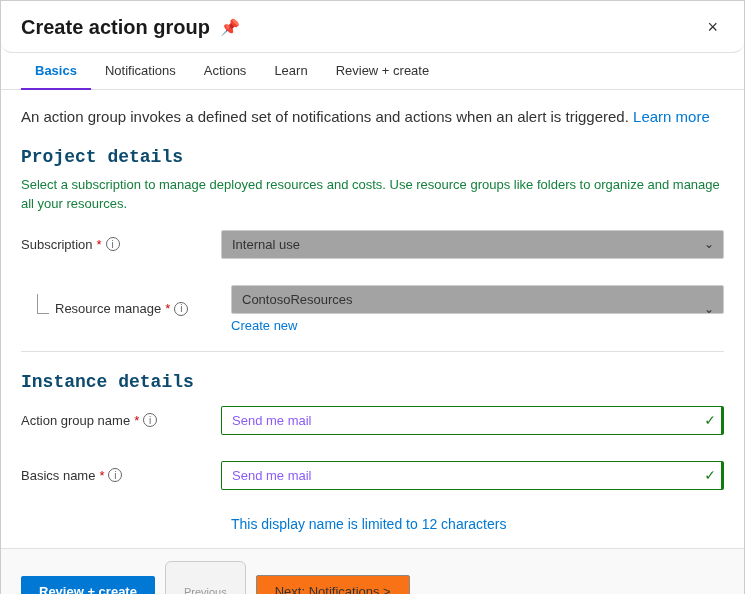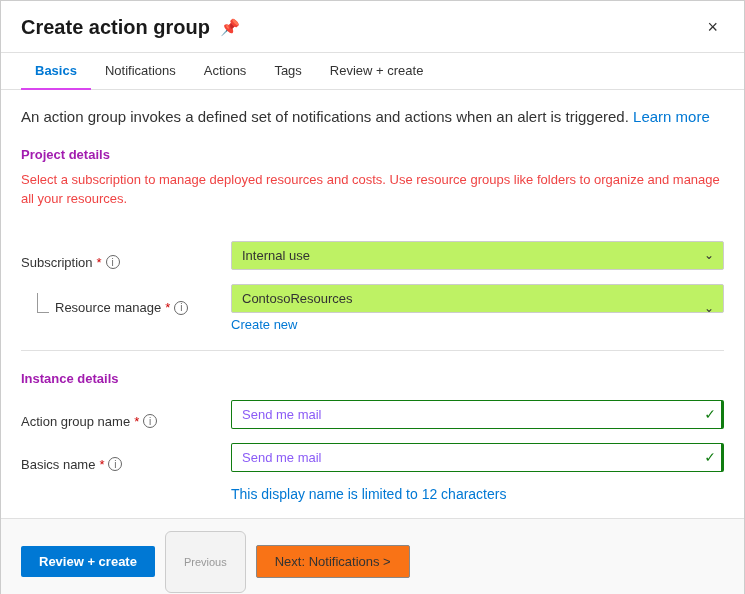--- a/index.html
+++ b/index.html
@@ -14,20 +14,21 @@
       display: flex;
       flex-direction: column;
     }
 
     .modal-header {
       display: flex;
       align-items: center;
       justify-content: space-between;
       padding: 14px 20px 12px 20px;
       border-bottom: 1px solid #e0e0e0;
+      border-radius: 11px;
     }
 
     .modal-title-area {
       display: flex;
       align-items: center;
       gap: 10px;
     }
 
     .modal-title {
       font-size: 20px;
@@ -62,21 +63,21 @@
       cursor: pointer;
       font-size: 13px;
       color: #333;
       border-bottom: 2px solid transparent;
       margin-bottom: -1px;
       white-space: nowrap;
     }
 
     .tab.active {
       color: #0078d4;
-      border-bottom: 2px solid #d946ef;
+      border-bottom: 2px solid #6d28d9;
       font-weight: 600;
     }
 
     .modal-body {
       padding: 16px 20px;
       flex: 1;
       overflow-y: auto;
     }
 
     .info-banner {
@@ -85,38 +86,38 @@
       margin-bottom: 18px;
       line-height: 1.5;
     }
 
     .info-banner a {
       color: #0078d4;
       text-decoration: none;
     }
 
     .section-title {
-      font-size: 13px;
+      font-size: 18px;
       font-weight: 700;
-      color: #a21caf;
+      color: #0c4a6e;
       margin-bottom: 8px;
+      font-family: Liberation Mono, monospace;
     }
 
     .section-desc {
       font-size: 13px;
-      color: #ef4444;
-      margin-bottom: 32px;
+      color: #15803d;
+      margin-bottom: 16px;
       line-height: 1.5;
     }
 
     .form-row {
       display: flex;
-      align-items: flex-end;
-      margin-bottom: 14px;
-      gap: 10px;
+      align-items: center;
+      margin-bottom: 26px;
     }
 
     .form-label {
       min-width: 200px;
       font-size: 13px;
       color: #333;
       display: flex;
       align-items: center;
       gap: 4px;
       flex-shrink: 0;
@@ -143,21 +144,21 @@
       flex: 1;
       position: relative;
     }
 
     .form-select {
       width: 100%;
       padding: 6px 30px 6px 10px;
       border: 1px solid #ccc;
       border-radius: 2px;
       font-size: 13px;
-      background: #bef264;
+      background: #a3a3a3;
       appearance: none;
       cursor: pointer;
       color: #333;
     }
 
     .select-arrow {
       position: absolute;
       right: 10px;
       top: 50%;
       transform: translateY(-50%);
@@ -295,21 +296,21 @@
     <div class="tab active">
       <span>Basics</span>
     </div>
     <div class="tab">
       <span>Notifications</span>
     </div>
     <div class="tab">
       <span>Actions</span>
     </div>
     <div class="tab">
-      <span>Tags</span>
+      <span>Learn</span>
     </div>
     <div class="tab">
       <span>Review + create</span>
     </div>
   </div>
 
   <div class="modal-body">
 
     <div class="info-banner">
       <span>An action group invokes a defined set of notifications and actions when an alert is triggered.</span>

